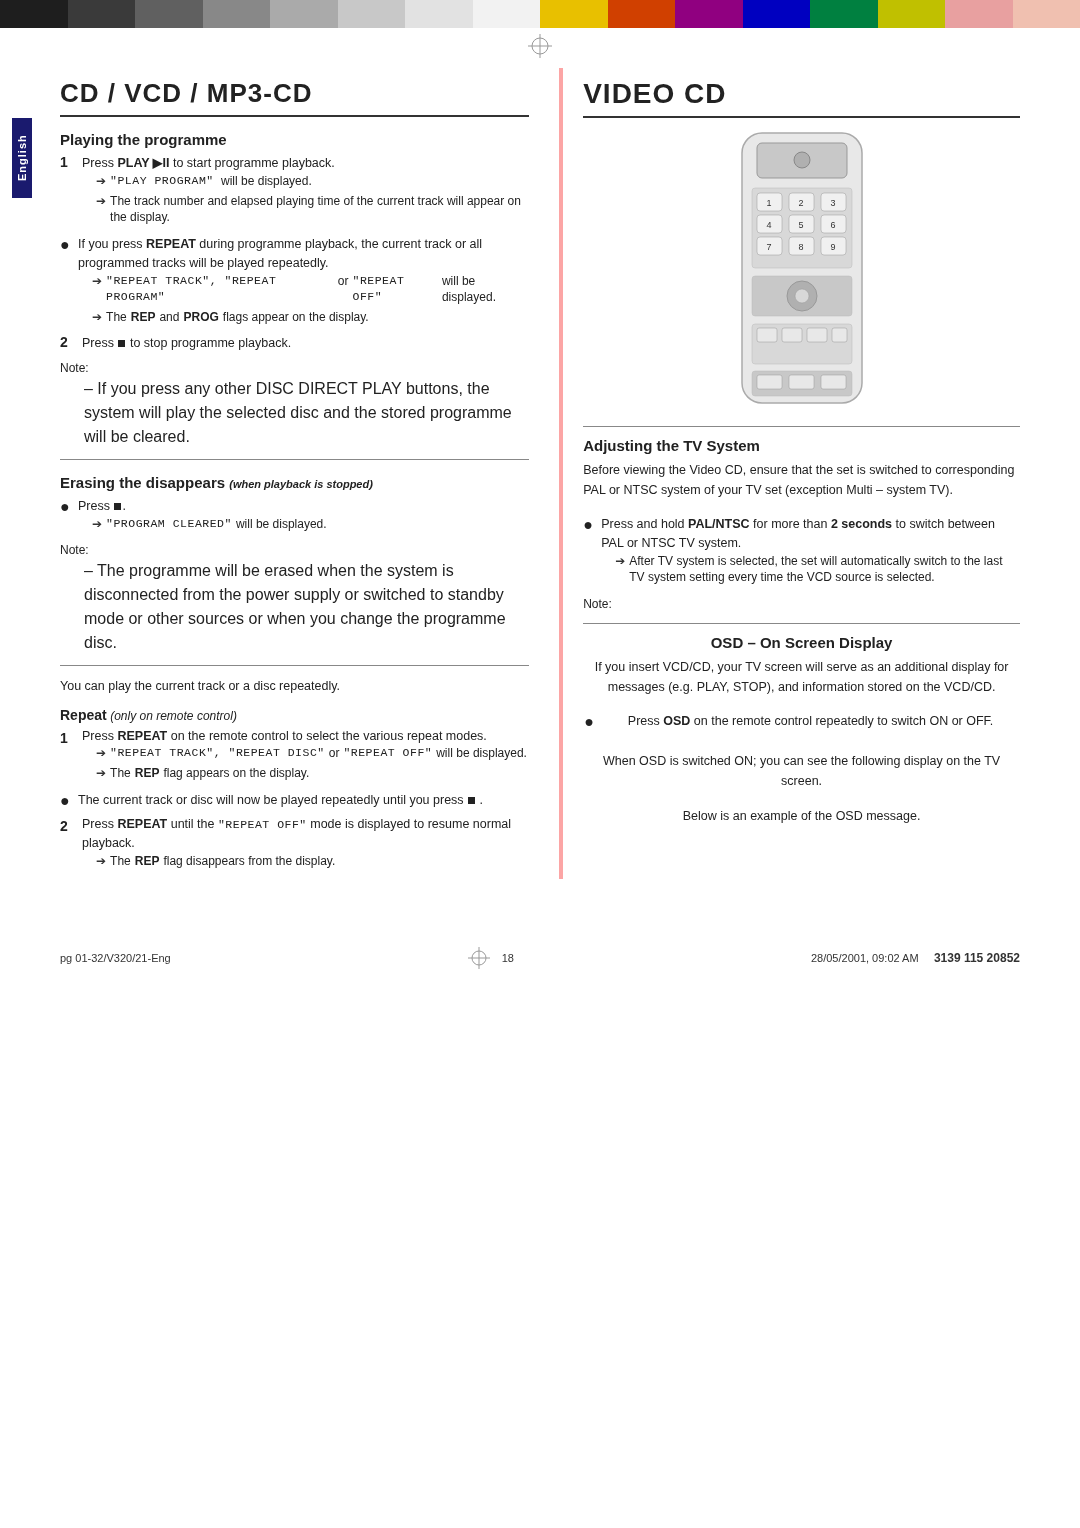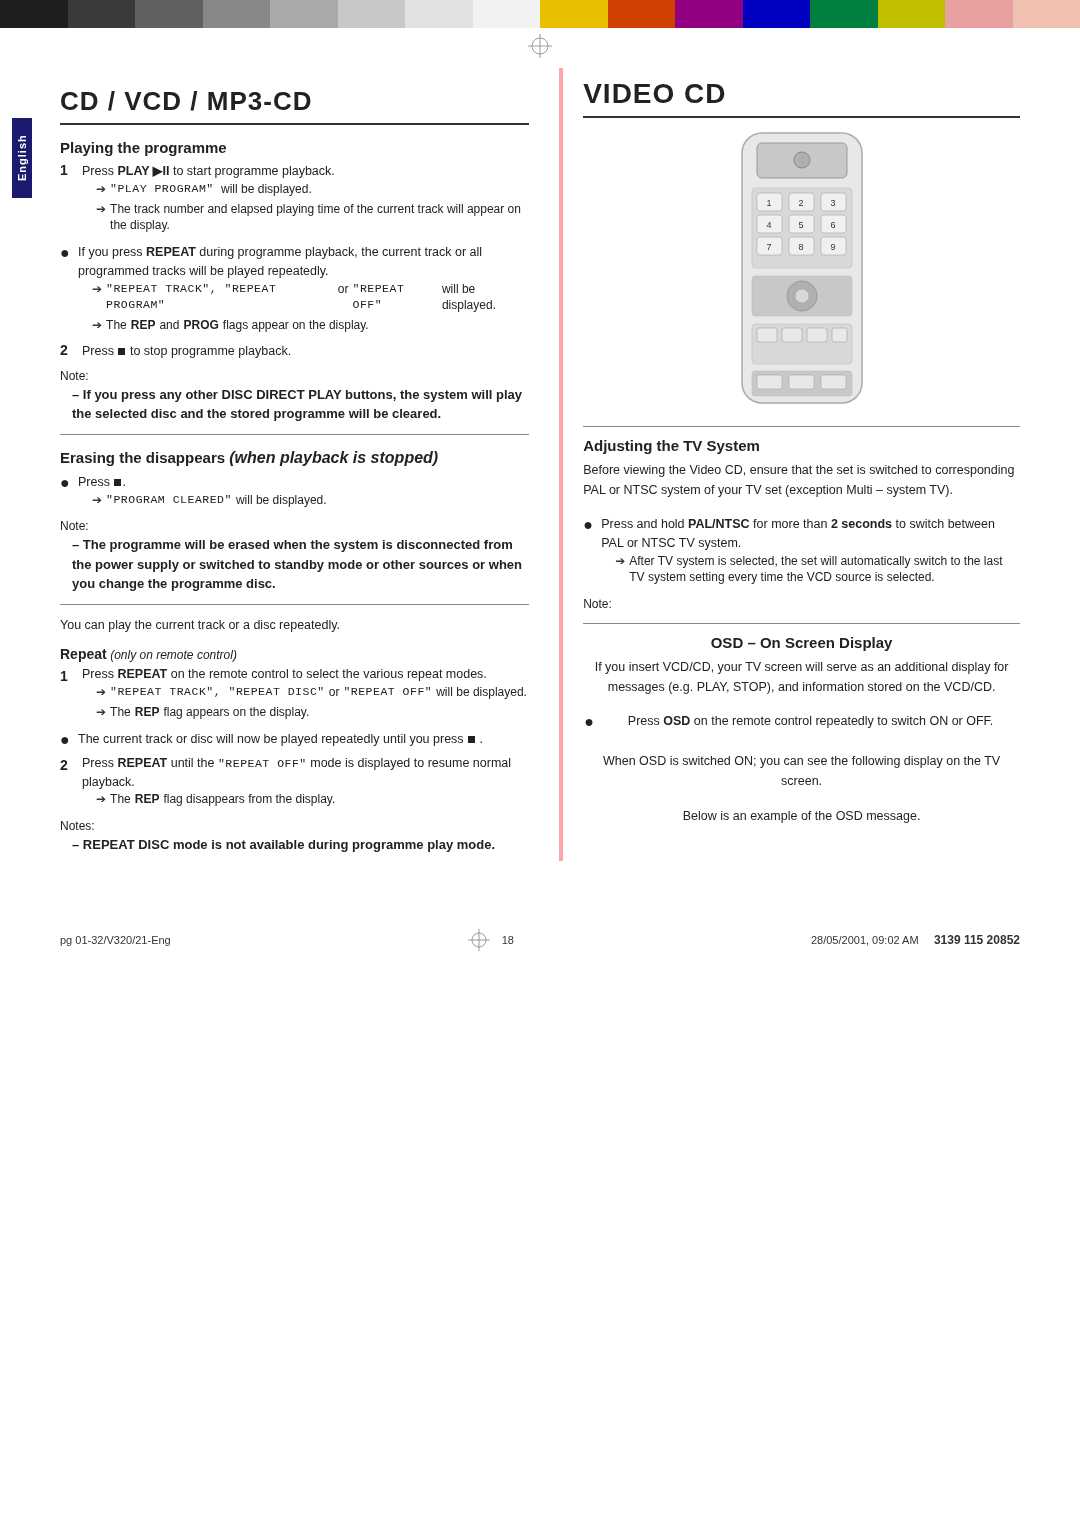--- a/index.html
+++ b/index.html
@@ -74,21 +74,21 @@
       align-items: center;
       justify-content: center;
     }
 
     
     .main-title {
       font-size: 26px;
       font-weight: bold;
       letter-spacing: 1px;
       margin-bottom: 4px;
-      margin-top: 18px;
+      margin-top: 10px;
       border-bottom: 2px solid #333;
       padding-bottom: 6px;
     }
 
     
     .section-title {
       font-size: 15px;
       font-weight: bold;
       margin: 14px 0 6px 0;
     }
@@ -161,24 +161,23 @@
     .note-block {
       margin: 6px 0 6px 0;
       font-size: 12px;
       line-height: 1.5;
     }
     .note-label {
       font-weight: normal;
       font-size: 12px;
     }
     .note-dash-line {
-      margin-left: 12px;
-      font-size: 13px;
+      margin-left: 24px;
+      font-size: 16px;
       line-height: 1.5;
-      font-weight: bold;
     }
 
     
     .repeat-section {
       margin-top: 10px;
       font-size: 12.5px;
       line-height: 1.6;
     }
 
     
@@ -339,21 +338,21 @@
         <div class="note-dash-line">
           – If you press any other DISC DIRECT PLAY buttons, the system will play the selected disc and the stored programme will be cleared.
         </div>
       </div>
     </div>
 
     <hr class="divider">
 
     <div>
       <div class="section-title">
-        <span class="bold">Erasing the disappears</span> <span class="italic" style="font-size:16px;">(when playback is stopped)</span>
+        <span class="bold">Erasing the disappears</span> <span class="italic" style="font-size:11px;">(when playback is stopped)</span>
       </div>
 
       <div class="bullet-item">
         <span class="bullet-dot">●</span>
         <div class="bullet-content">
           Press <span class="stop-sq"></span>.
           <div class="arrow-line">
             <span class="arrow-sym">➔</span>
             <span class="mono">"PROGRAM CLEARED"</span> will be displayed.
           </div>
@@ -404,26 +403,20 @@
         <span class="step-num">2</span>
         <div class="step-content">
           Press <span class="bold">REPEAT</span> until the <span class="mono">"REPEAT OFF"</span> mode is displayed to resume normal playback.
           <div class="arrow-line">
             <span class="arrow-sym">➔</span>
             The <span class="bold">REP</span> flag disappears from the display.
           </div>
         </div>
       </div>
 
-      <div class="note-block">
-        <div class="note-label">Notes:</div>
-        <div class="note-dash-line">
-          – REPEAT DISC mode is not available during programme play mode.
-        </div>
-      </div>
     </div>
 
   </div>
 
   <div class="right-col">
 
     <h1 class="right-title">VIDEO CD</h1>
 
     <div class="remote-img-container">
       <svg class="remote-svg" viewBox="0 0 160 280">

